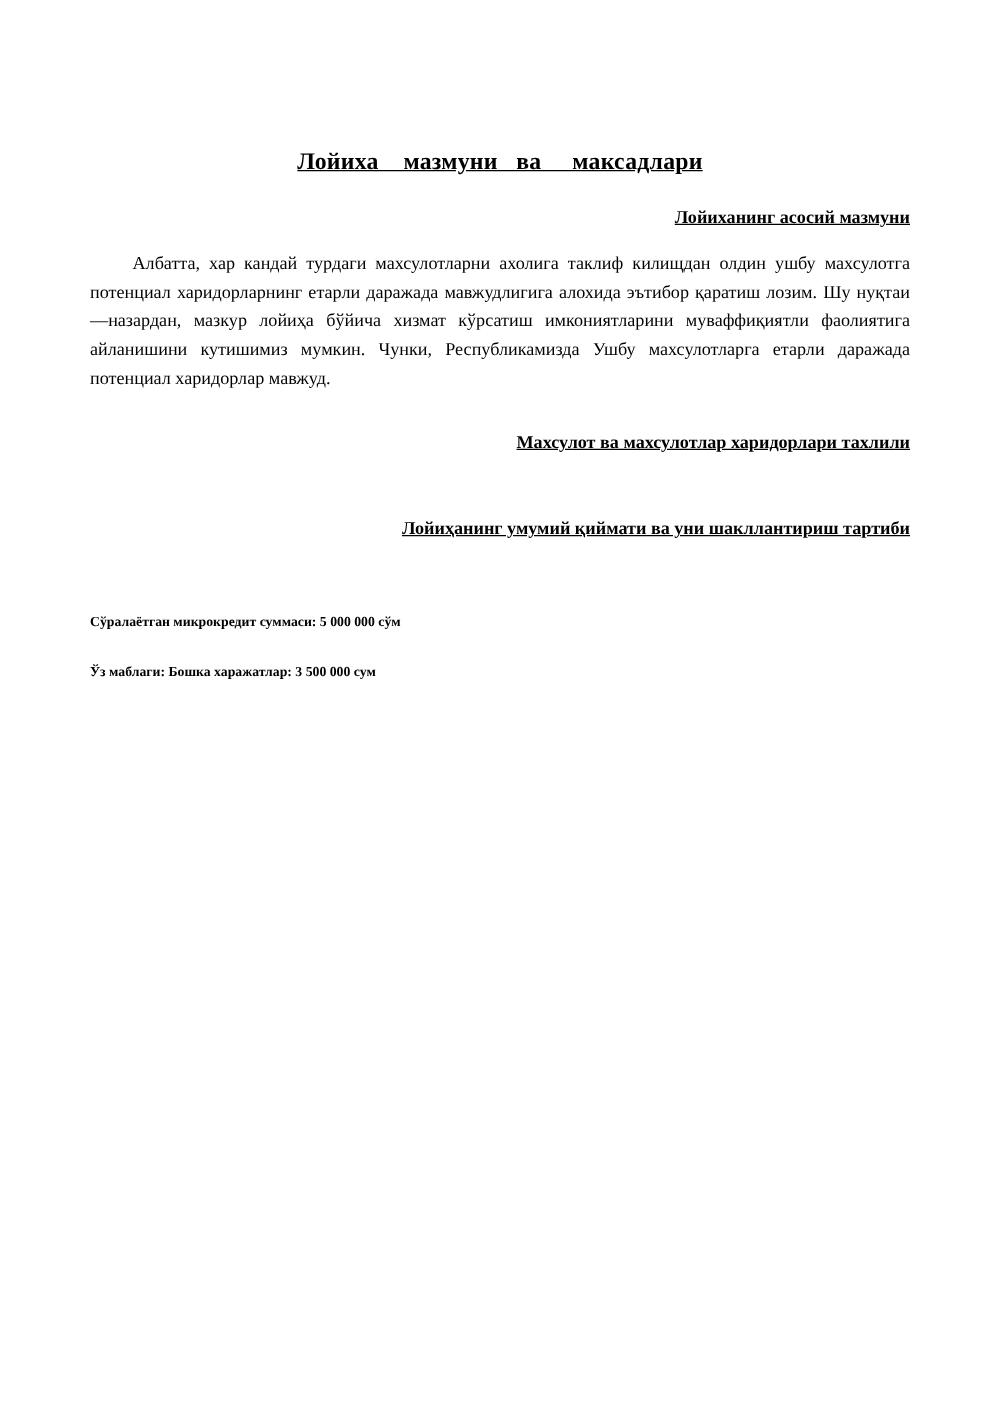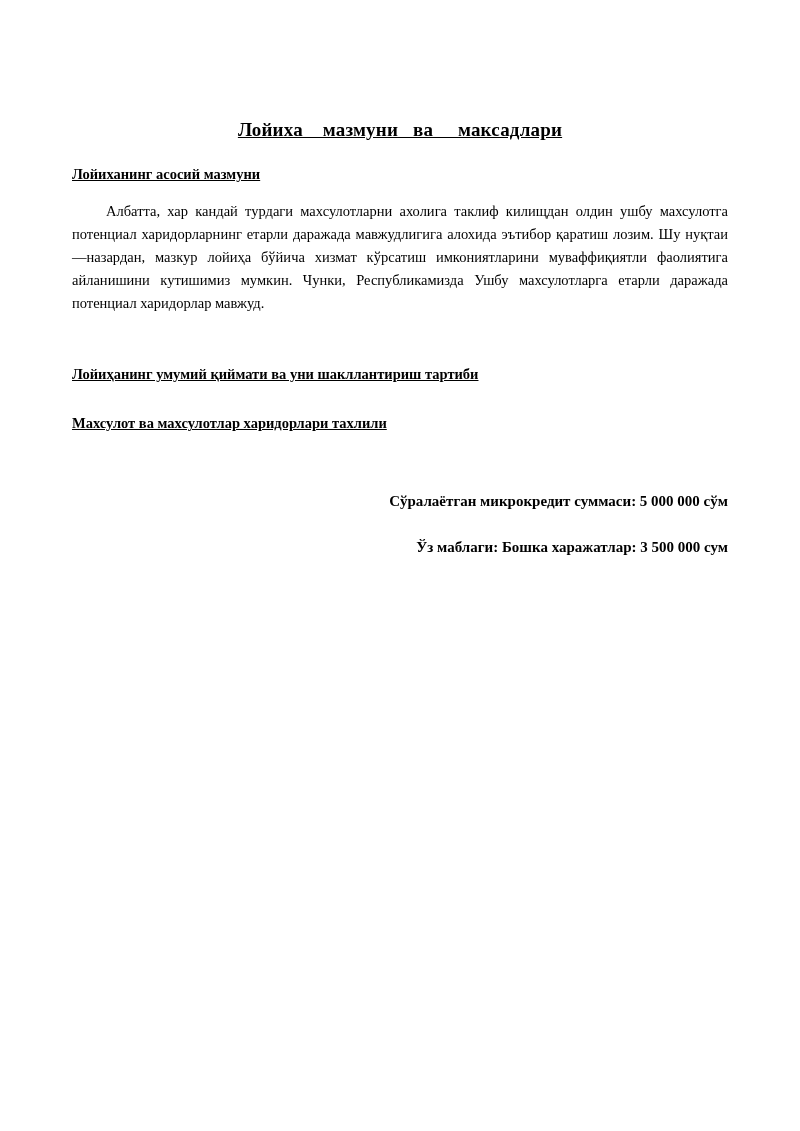--- a/index.html
+++ b/index.html
@@ -27,44 +27,44 @@
     text-align: center;
     font-weight: bold;
     font-size: 19px;
     text-decoration: underline;
     letter-spacing: 0.2px;
     margin: 18px 0 0 0;
     line-height: 1.3;
     white-space: pre;
   }
   .section-heading {
-    text-align: left;
+    text-align: right;
     font-weight: bold;
     font-size: 14.5px;
     text-decoration: underline;
     margin: 22px 0 0 0;
     line-height: 1.35;
   }
   .section-heading.spaced-top {
     margin-top: 30px;
   }
   .section-heading.spaced-top-lg {
     margin-top: 50px;
   }
   .para {
     font-size: 14.5px;
     line-height: 1.58;
     text-align: justify;
     text-indent: 34px;
     margin: 16px 0 0 0;
   }
   .money-line {
-    text-align: right;
+    text-align: left;
     font-weight: bold;
-    font-size: 15px;
+    font-size: 11px;
     margin: 0;
     line-height: 1.5;
   }
   .money-block {
     margin-top: 56px;
   }
   .money-block .money-line + .money-line {
     margin-top: 24px;
   }
   .spacer-bottom {
@@ -76,23 +76,23 @@
 
 <div class="page">
 
   <h1 class="doc-title">Лойиха    мазмуни   ва     максадлари</h1>
 
   <h2 class="section-heading">Лойиханинг асосий мазмуни</h2>
 
 
   <p class="para">Албатта, хар кандай турдаги махсулотларни ахолига таклиф килищдан олдин ушбу махсулотга потенциал харидорларнинг етарли даражада мавжудлигига алохида эътибор қаратиш лозим. Шу нуқтаи—назардан, мазкур лойиҳа бўйича хизмат кўрсатиш имкониятларини муваффиқиятли фаолиятига айланишини кутишимиз мумкин. Чунки, Республикамизда Ушбу махсулотларга етарли даражада потенциал харидорлар мавжуд.</p>
 
+  <h2 class="section-heading spaced-top">Махсулот ва махсулотлар харидорлари тахлили</h2>
+
   <h2 class="section-heading spaced-top-lg">Лойиҳанинг умумий қиймати ва уни шакллантириш тартиби</h2>
-
-  <h2 class="section-heading spaced-top">Махсулот ва махсулотлар харидорлари тахлили</h2>
 
   <div class="money-block">
     <p class="money-line"> Сўралаётган микрокредит суммаси:   5 000 000 сўм</p>
     <p class="money-line">Ўз маблаги: Бошка харажатлар: 3 500 000 сум</p>
   </div>
 
   <div class="spacer-bottom"></div>
 
 </div>
 

